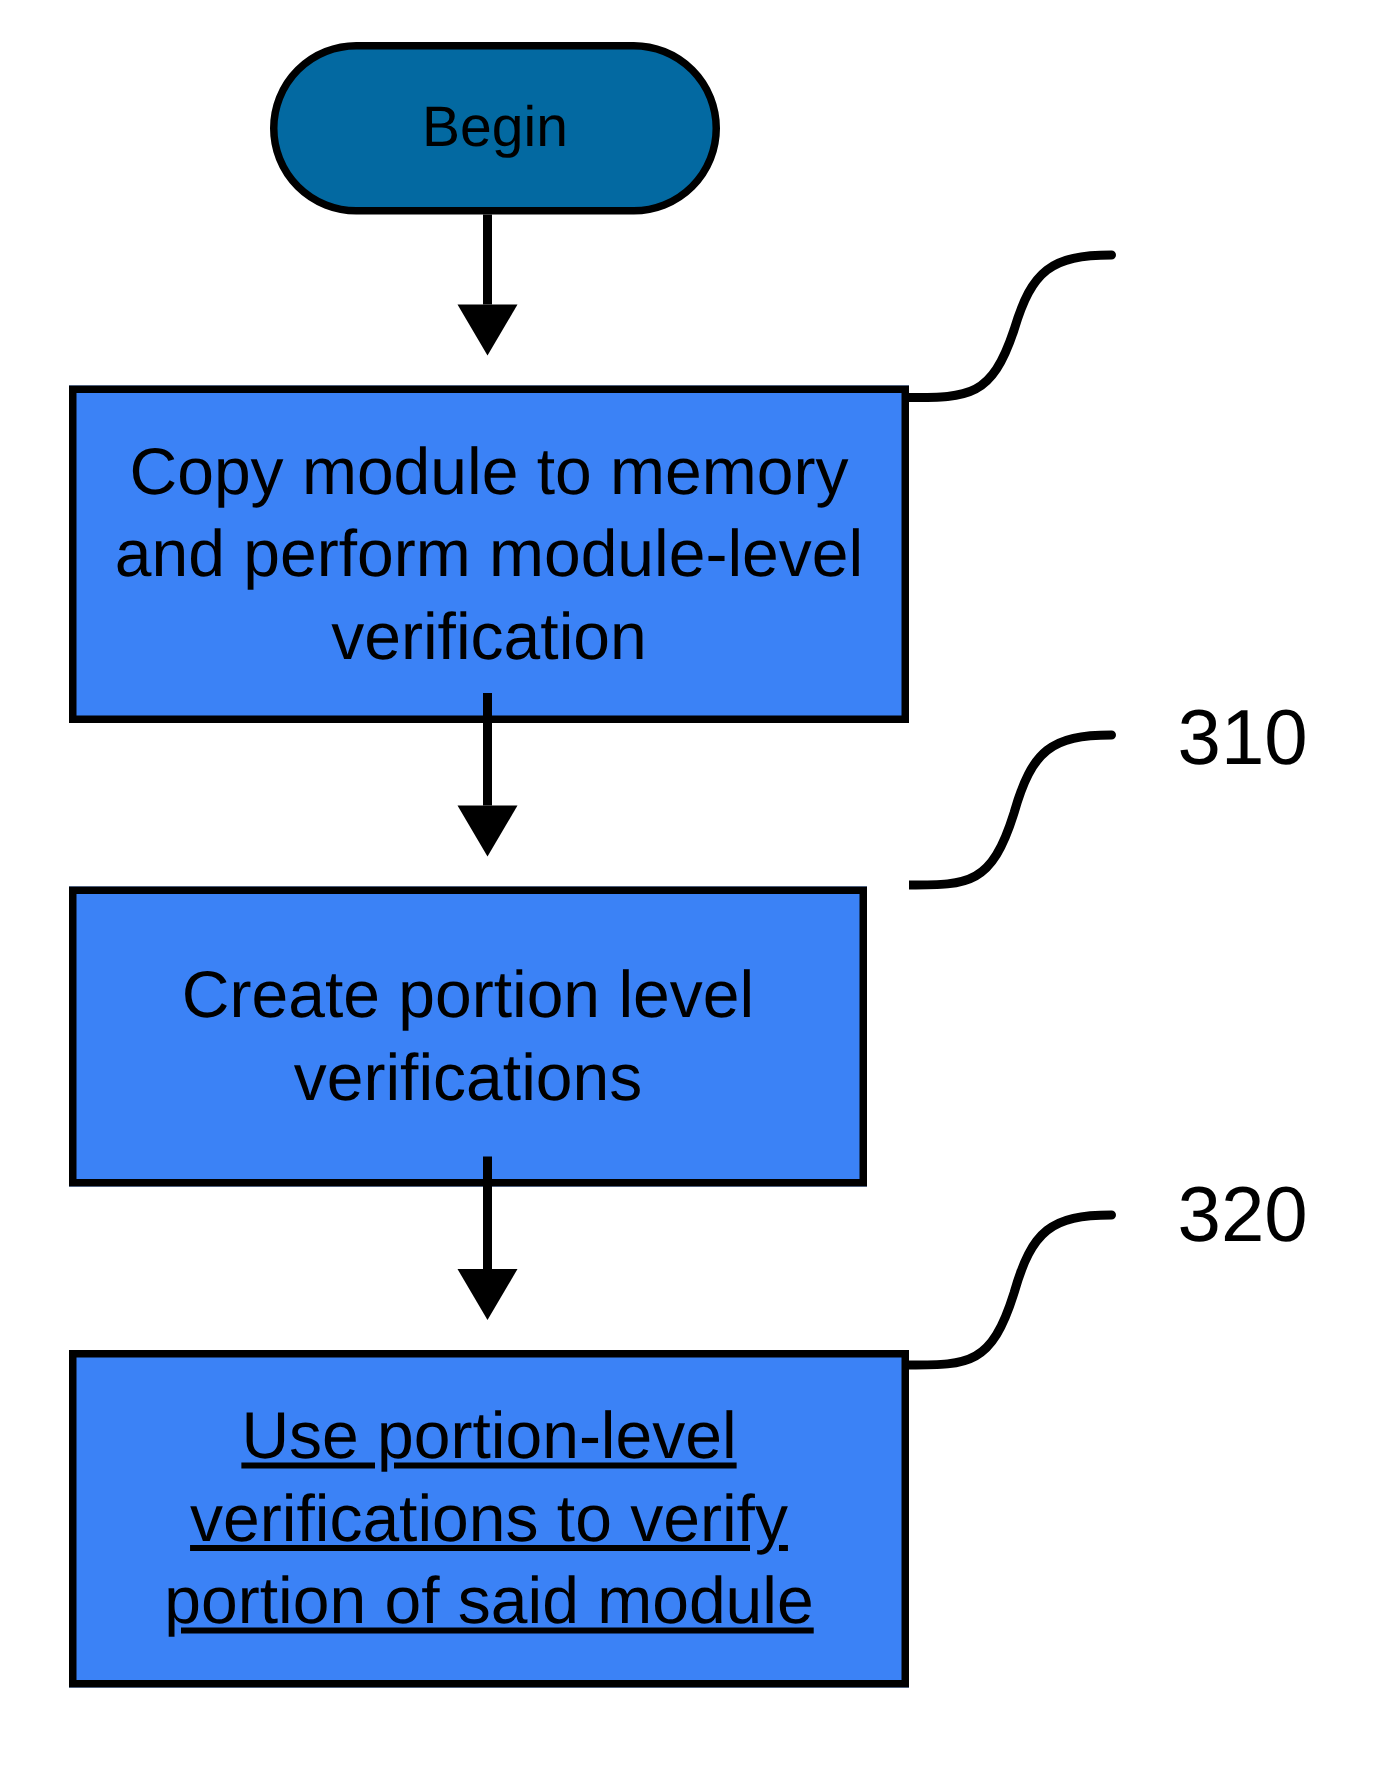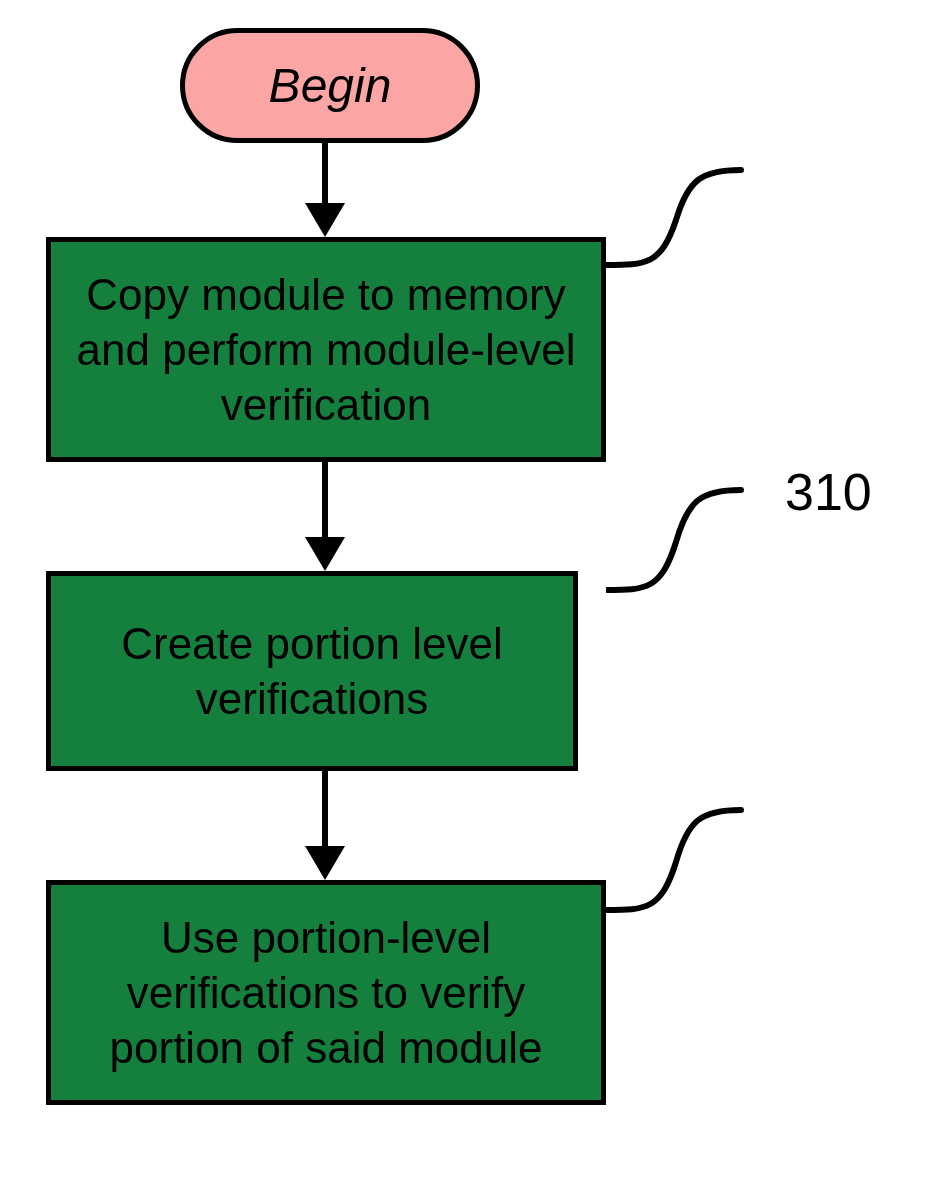--- a/index.html
+++ b/index.html
@@ -18,36 +18,36 @@
     left: 180px;
     top: 28px;
     width: 300px;
     height: 115px;
     border: 5px solid #000;
     border-radius: 60px;
     box-sizing: border-box;
     display: flex;
     align-items: center;
     justify-content: center;
-    font-size: 48px;
-    background: #fca5a5;
-    font-style: italic;
+    font-size: 38px;
+    background: #0369a1;
   }
   .step-node {
     position: absolute;
     border: 5px solid #000;
     box-sizing: border-box;
-    background: #15803d;
+    background: #3b82f6;
     display: flex;
     align-items: center;
     justify-content: center;
     text-align: center;
     font-size: 44px;
     line-height: 1.25;
     padding: 10px 18px;
+    margin-top: 20px;
   }
   .label {
     position: absolute;
     font-size: 52px;
     color: #000;
   }
   
   .vline {
     position: absolute;
     width: 6px;
@@ -91,21 +91,22 @@
   </div>
 
   <svg style="position:absolute; left:606px; top:480px; width:170px; height:115px;" viewBox="0 0 170 115">
     <path d="M 0 110 C 40 110, 55 110, 70 62 C 82 20, 95 10, 135 10" stroke="#000" stroke-width="6" fill="none" stroke-linecap="round"></path>
   </svg>
   <div class="label" style="left: 785px; top: 462px;">310</div>
 
   <div class="vline" style="left: 322px; top: 771px; height: 75px;"></div>
   <div class="arrowhead" style="left: 305px; top: 846px;"></div>
 
-  <div class="step-node" style="left: 46px; top: 880px; width: 560px; height: 225px;">
+  <div class="step-node" style="left: 46px; top: 880px; width: 560px; height: 225px; text-decoration: underline;">
     <span>Use portion-level verifications to verify portion of said module</span>
   </div>
 
   <svg style="position:absolute; left:606px; top:800px; width:170px; height:115px;" viewBox="0 0 170 115">
     <path d="M 0 110 C 40 110, 55 110, 70 62 C 82 20, 95 10, 135 10" stroke="#000" stroke-width="6" fill="none" stroke-linecap="round"></path>
   </svg>
+  <div class="label" style="left: 785px; top: 780px;">320</div>
 
 </div>
 
 </body></html>

